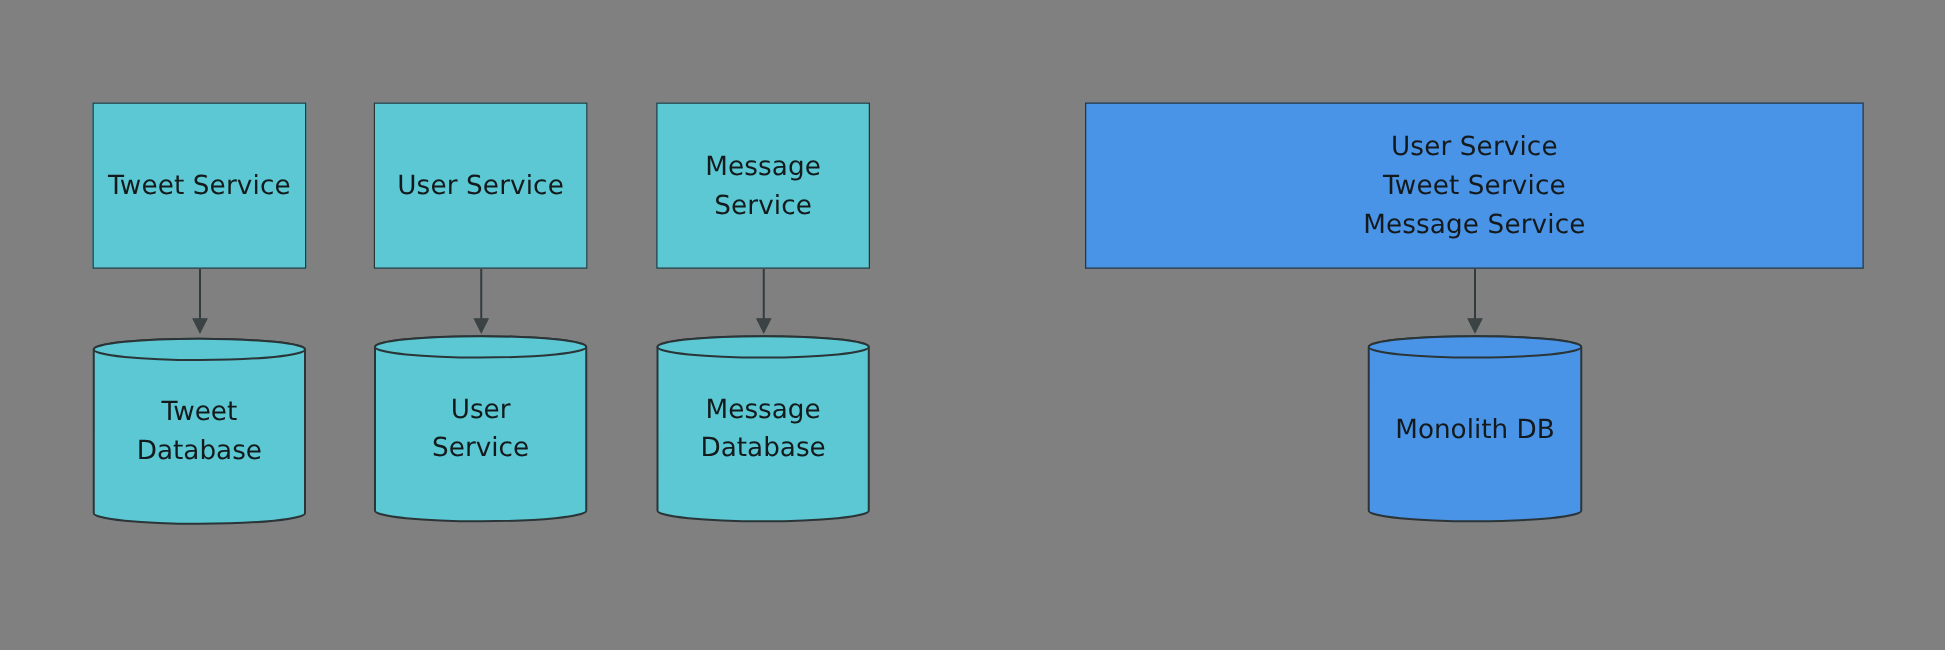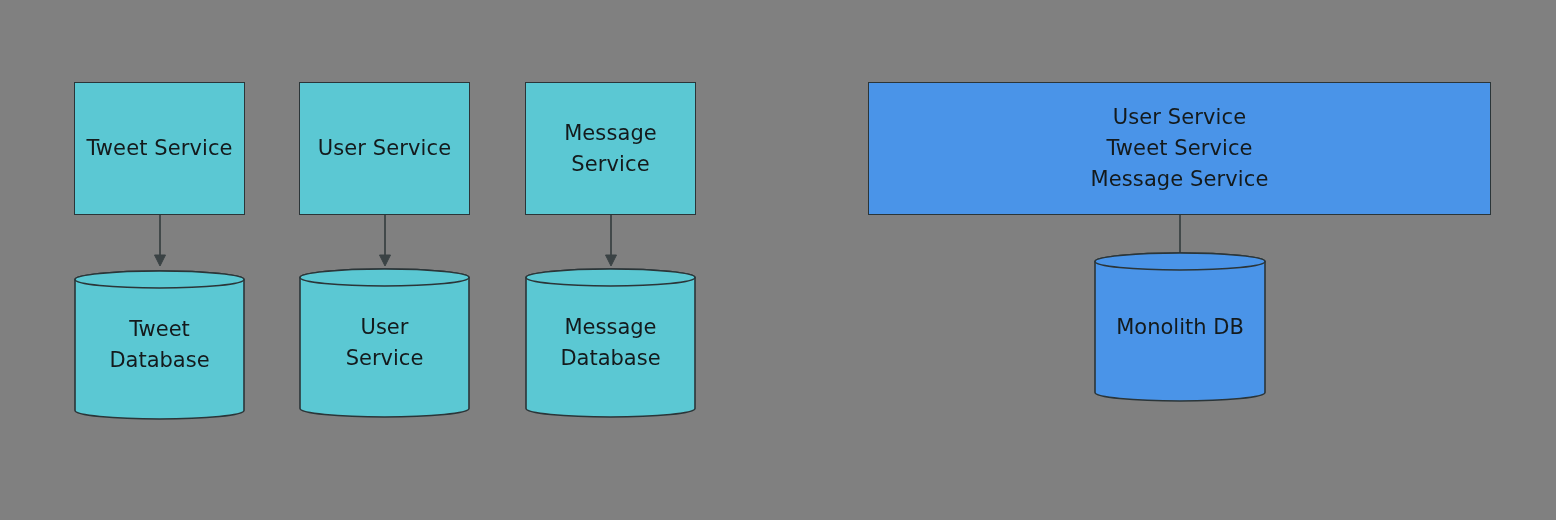--- a/index.html
+++ b/index.html
@@ -126,20 +126,20 @@
 Service</div>
     </div>
     <div class="node-cyl" style="left: 525px; top: 268px; width: 171px; height: 150px;">
       <svg width="171" height="150">
         <path d="M 1,9.5 A 84.5,8.5 0 0 1 170,9.5 L 170,140.5 A 84.5,8.5 0 0 1 1,140.5 Z" fill="#5bc8d3" stroke="#2b3538" stroke-width="1.6"></path>
         <ellipse cx="85.5" cy="9.5" rx="84.5" ry="8.5" fill="#5bc8d3" stroke="#2b3538" stroke-width="1.6"></ellipse>
       </svg>
       <div class="cyl-label">Message
 Database</div>
     </div>
-    <div class="node-cyl" style="left: 1094px; top: 252px; width: 172px; height: 150px;">
+    <div class="node-cyl" style="left: 1094px; top: 268px; width: 172px; height: 150px;">
       <svg width="172" height="150">
         <path d="M 1,9.5 A 85,8.5 0 0 1 171,9.5 L 171,140.5 A 85,8.5 0 0 1 1,140.5 Z" fill="#4a94e8" stroke="#2b3538" stroke-width="1.6"></path>
         <ellipse cx="86" cy="9.5" rx="85" ry="8.5" fill="#4a94e8" stroke="#2b3538" stroke-width="1.6"></ellipse>
       </svg>
       <div class="cyl-label">Monolith DB</div>
     </div>
   </div>
 
 </body></html>

